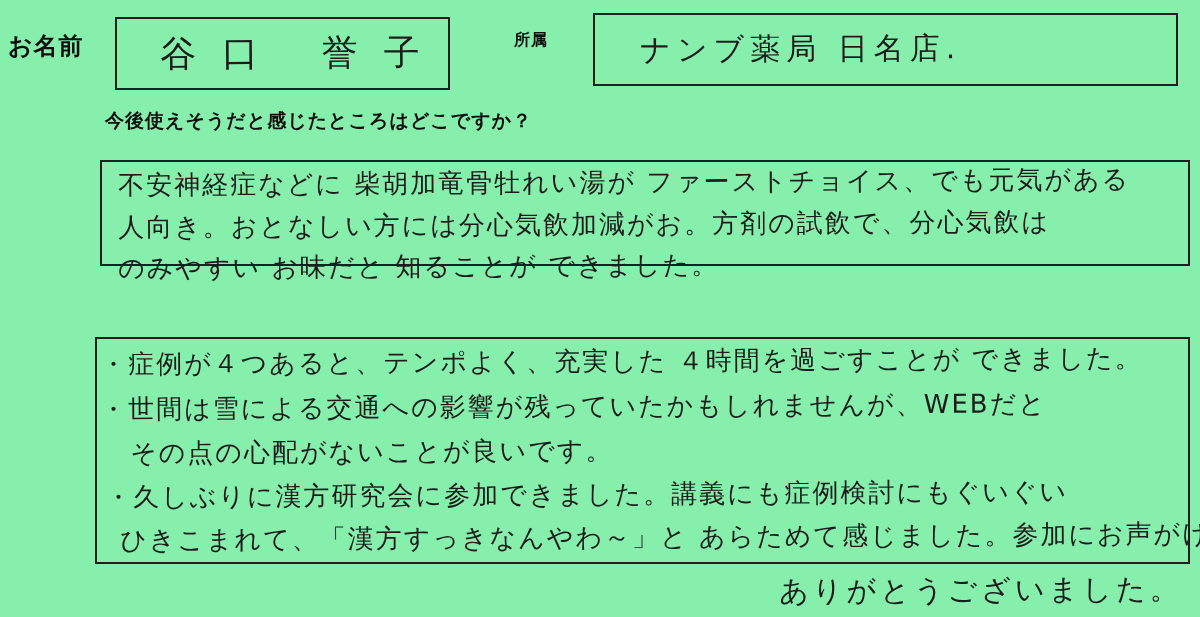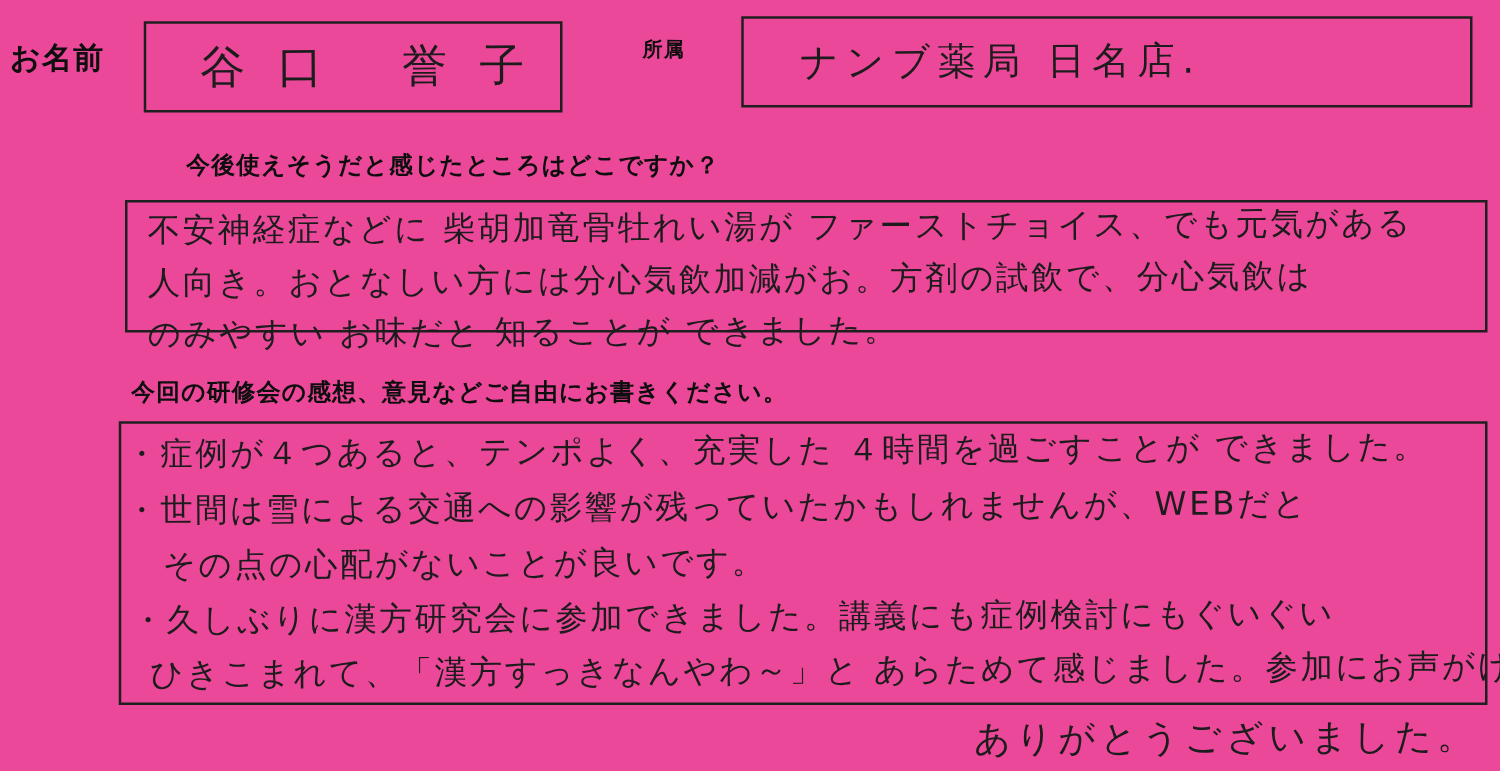--- a/index.html
+++ b/index.html
@@ -5,21 +5,21 @@
   html, body {
     margin: 0;
     padding: 0;
     background: #ffffff;
     font-family: "DejaVu Sans", sans-serif;
   }
   .page {
     position: relative;
     width: 1200px;
     height: 617px;
-    background: #ec4899;
+    background: #86efac;
     overflow: hidden;
     color: #111111;
   }
   
   .printed {
     position: absolute;
     font-family: "DejaVu Sans", "Liberation Sans", sans-serif;
     font-weight: bold;
     color: #0e0e0e;
     letter-spacing: 1px;
@@ -83,31 +83,30 @@
   <div class="field-box" style="left: 115px; top: 17px; width: 335px; height: 73px;"></div>
 
   <div class="hand name-value">谷口 誉子</div>
 
   <div class="printed" style="left: 514px; top: 30px; font-size: 16px;">所属</div>
 
   <div class="field-box" style="left: 593px; top: 13px; width: 585px; height: 73px;"></div>
 
   <div class="hand affil-value">ナンブ薬局 日名店.</div>
 
-  <div class="printed" style="left: 105px; top: 119px; font-size: 19px; margin-left: 44px;">今後使えそうだと感じたところはどこですか？</div>
+  <div class="printed" style="left: 105px; top: 108px; font-size: 19px;">今後使えそうだと感じたところはどこですか？</div>
 
   <div class="answer-box" style="left: 100px; top: 160px; width: 1090px; height: 106px;"></div>
 
   <div>
     <div class="hand ans-line" style="left: 118px; top: 172px;">不安神経症などに 柴胡加竜骨牡れい湯が ファーストチョイス、でも元気がある</div>
     <div class="hand ans-line" style="left: 118px; top: 214px;">人向き。おとなしい方には分心気飲加減がお。方剤の試飲で、分心気飲は</div>
     <div class="hand ans-line" style="left: 118px; top: 255px;">のみやすい お味だと 知ることが できました。</div>
   </div>
 
-  <div class="printed" style="left: 105px; top: 301px; font-size: 19px;">今回の研修会の感想、意見などご自由にお書きください。</div>
 
   <div class="answer-box" style="left: 95px; top: 337px; width: 1095px; height: 227px;"></div>
 
   <div>
     <div class="hand ans-line" style="left: 100px; top: 351px;">・症例が４つあると、テンポよく、充実した ４時間を過ごすことが できました。</div>
     <div class="hand ans-line" style="left: 100px; top: 396px;">・世間は雪による交通への影響が残っていたかもしれませんが、WEBだと</div>
     <div class="hand ans-line" style="left: 130px; top: 440px;">その点の心配がないことが良いです。</div>
     <div class="hand ans-line" style="left: 105px; top: 484px;">・久しぶりに漢方研究会に参加できました。講義にも症例検討にもぐいぐい</div>
     <div class="hand ans-line" style="left: 120px; top: 527px;">ひきこまれて、「漢方すっきなんやわ～」と あらためて感じました。参加にお声がけ下さり</div>
   </div>

